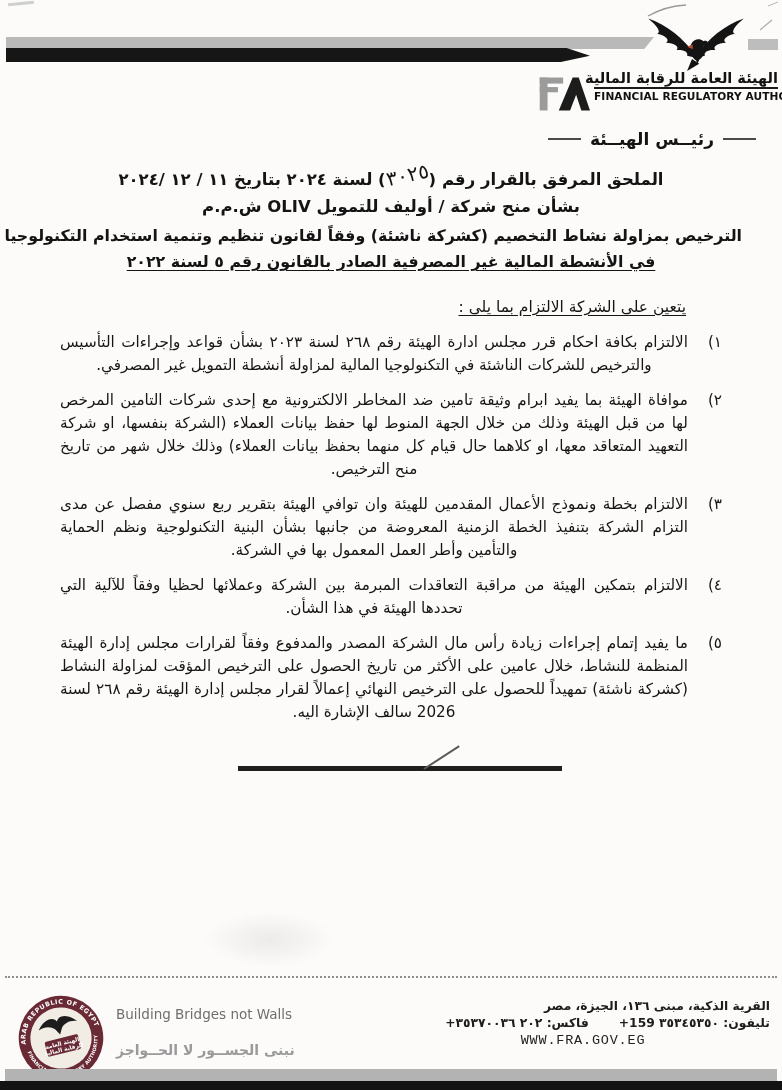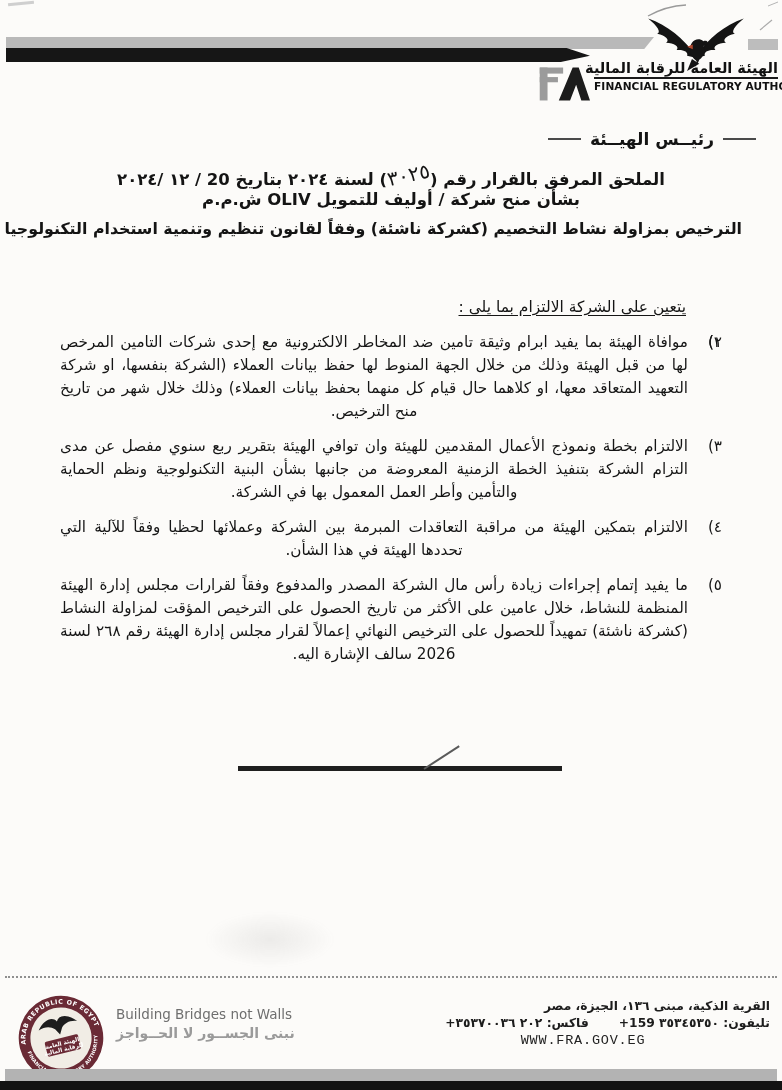--- a/index.html
+++ b/index.html
@@ -10,38 +10,38 @@
   .corner-mark{position:absolute;left:8px;top:2px;width:26px;height:3px;background:#cfcfcf;transform:rotate(-6deg);}
   .pen-marks{position:absolute;left:640px;top:0;width:142px;height:36px;}
   .bar-gray-top{position:absolute;left:6px;top:37px;width:648px;height:12px;background:#b9b9b9;
                 clip-path:polygon(0 0,100% 0,98.5% 100%,0 100%);}
   .bar-gray-frag{position:absolute;left:748px;top:39px;width:30px;height:11px;background:#bdbdbd;}
   .bar-black-top{position:absolute;left:6px;top:48px;width:584px;height:14px;background:#161616;
                  clip-path:polygon(0 0,96% 0,100% 55%,95% 100%,0 100%);}
   .eagle{position:absolute;left:634px;top:12px;width:124px;height:68px;}
 
   
-  .brand{position:absolute;left:538px;top:60px;width:240px;}
+  .brand{position:absolute;left:538px;top:70px;width:240px;}
   .monogram{position:absolute;left:0;top:3px;width:52px;height:42px;}
   .brand-text{margin-left:56px;text-align:center;}
   .brand-ar{font-size:14.5px;font-weight:bold;color:#111;white-space:nowrap;direction:rtl;}
   .brand-en{font-size:10.6px;font-weight:bold;color:#111;letter-spacing:0.1px;border-top:2px solid #1a1a1a;
             padding-top:1px;margin-top:1px;white-space:nowrap;}
 
   
   .chairman{position:absolute;left:548px;top:129px;width:208px;display:flex;align-items:center;gap:9px;direction:rtl;}
   .chairman-text{font-weight:bold;font-size:17px;color:#141414;white-space:nowrap;}
   .dash{height:2px;background:#4a4a4a;flex:1;min-width:16px;}
 
   
   .decree{position:absolute;top:166px;left:40px;right:40px;direction:rtl;text-align:center;font-weight:bold;color:#141414;}
   .t1{font-size:16.5px;white-space:nowrap;}
   .hand{display:inline-block;font-weight:400;font-size:20px;letter-spacing:1px;
         transform:rotate(-12deg);position:relative;top:-3px;}
-  .t2{font-size:16.5px;}
+  .t2{font-size:16.5px;margin-top:7px;}
   .t3{font-size:15.8px;margin-top:10px;white-space:nowrap;}
   .t4{font-size:15.8px;margin-top:7px;text-decoration:underline;text-underline-offset:3px;}
 
   
   .content{position:absolute;top:298px;left:60px;right:58px;direction:rtl;}
   .intro{font-size:15.5px;text-decoration:underline;text-underline-offset:3px;text-align:right;
          margin:0 38px 15px 0;color:#151515;}
   .item{position:relative;padding-right:36px;margin-bottom:12px;font-size:15.2px;line-height:23px;
         text-align:justify;text-align-last:center;color:#151515;}
   .item .num{position:absolute;right:2px;top:0;}
@@ -51,21 +51,21 @@
   .sig-stroke{position:absolute;left:424px;top:768px;width:42px;height:2px;background:#5a5a5a;
               transform:rotate(-33deg);transform-origin:left center;}
   .smudge{position:absolute;left:205px;top:912px;width:130px;height:55px;
           background:radial-gradient(ellipse at center,rgba(120,120,120,0.12),rgba(120,120,120,0) 70%);filter:blur(2px);}
 
   
   .dotted{position:absolute;left:5px;right:5px;top:976px;border-top:2px dotted #8f8f8f;}
   .seal{position:absolute;left:16px;top:993px;width:90px;height:90px;transform:rotate(-14deg);}
   .slogan{position:absolute;left:116px;top:1006px;}
   .slogan-en{font-size:13.5px;color:#6e6e6e;}
-  .slogan-ar{font-size:14px;font-weight:bold;color:#9a9a9a;margin-top:3px;direction:rtl;text-align:center;}
+  .slogan-ar{font-size:14px;font-weight:bold;color:#9a9a9a;margin-top:20px;direction:rtl;text-align:center;}
   .address{position:absolute;right:12px;top:998px;width:374px;direction:rtl;text-align:right;
            font-size:12.3px;font-weight:bold;color:#1c1c1c;line-height:16.5px;}
   .contact{display:flex;gap:30px;white-space:nowrap;}
   .website{text-align:center;font-weight:normal;letter-spacing:0.8px;font-size:13.5px;margin-top:2px;color:#222;font-family:Liberation Mono, monospace;}
   .bar-gray-bottom{position:absolute;left:5px;top:1069px;width:772px;height:12px;background:#b3b3b3;}
   .bar-black-bottom{position:absolute;left:0;top:1081px;width:782px;height:9px;background:#131313;}
 </style>
 </head>
 <body>
 
@@ -105,30 +105,32 @@
     </div>
   </div>
 
   <div class="chairman">
     <span class="dash"></span>
     <span class="chairman-text">رئيــس الهيــئة</span>
     <span class="dash"></span>
   </div>
 
   <div class="decree">
-    <div class="t1"><span>الملحق المرفق بالقرار رقم (</span><span class="hand">٣٠٢٥</span><span>) لسنة ٢٠٢٤ بتاريخ 20 / ١٢ /٢٠٢٤</span></div>
+    <div class="t1"><span>الملحق المرفق بالقرار رقم (</span><span class="hand">٣٠٢٥</span><span>) لسنة ٢٠٢٤ بتاريخ ١١ / ١٢ /٢٠٢٤</span></div>
     <div class="t2">بشأن منح شركة / أوليف للتمويل OLIV ش.م.م</div>
     <div class="t3">الترخيص بمزاولة نشاط التخصيم (كشركة ناشئة) وفقاً لقانون تنظيم وتنمية استخدام التكنولوجيا المالية</div>
+    <div class="t4">في الأنشطة المالية غير المصرفية الصادر بالقانون رقم ٥ لسنة ٢٠٢٢</div>
   </div>
 
   <div class="content">
     <div class="intro">يتعين على الشركة الالتزام بما يلى :</div>
 
     <div class="item">
       <span class="num">١)</span>
+      <span class="txt">الالتزام بكافة احكام قرر مجلس ادارة الهيئة رقم ٢٦٨ لسنة ٢٠٢٣ بشأن قواعد وإجراءات التأسيس والترخيص للشركات الناشئة في التكنولوجيا المالية لمزاولة أنشطة التمويل غير المصرفي.</span>
     </div>
     <div class="item">
       <span class="num">٢)</span>
       <span class="txt">موافاة الهيئة بما يفيد ابرام وثيقة تامين ضد المخاطر الالكترونية مع إحدى شركات التامين المرخص لها من قبل الهيئة وذلك من خلال الجهة المنوط لها حفظ بيانات العملاء (الشركة بنفسها، او شركة التعهيد المتعاقد معها، او كلاهما حال قيام كل منهما بحفظ بيانات العملاء) وذلك خلال شهر من تاريخ منح الترخيص.</span>
     </div>
     <div class="item">
       <span class="num">٣)</span>
       <span class="txt">الالتزام بخطة ونموذج الأعمال المقدمين للهيئة وان توافي الهيئة بتقرير ربع سنوي مفصل عن مدى التزام الشركة بتنفيذ الخطة الزمنية المعروضة من جانبها بشأن البنية التكنولوجية ونظم الحماية والتأمين وأطر العمل المعمول بها في الشركة.</span>
     </div>
     <div class="item">

